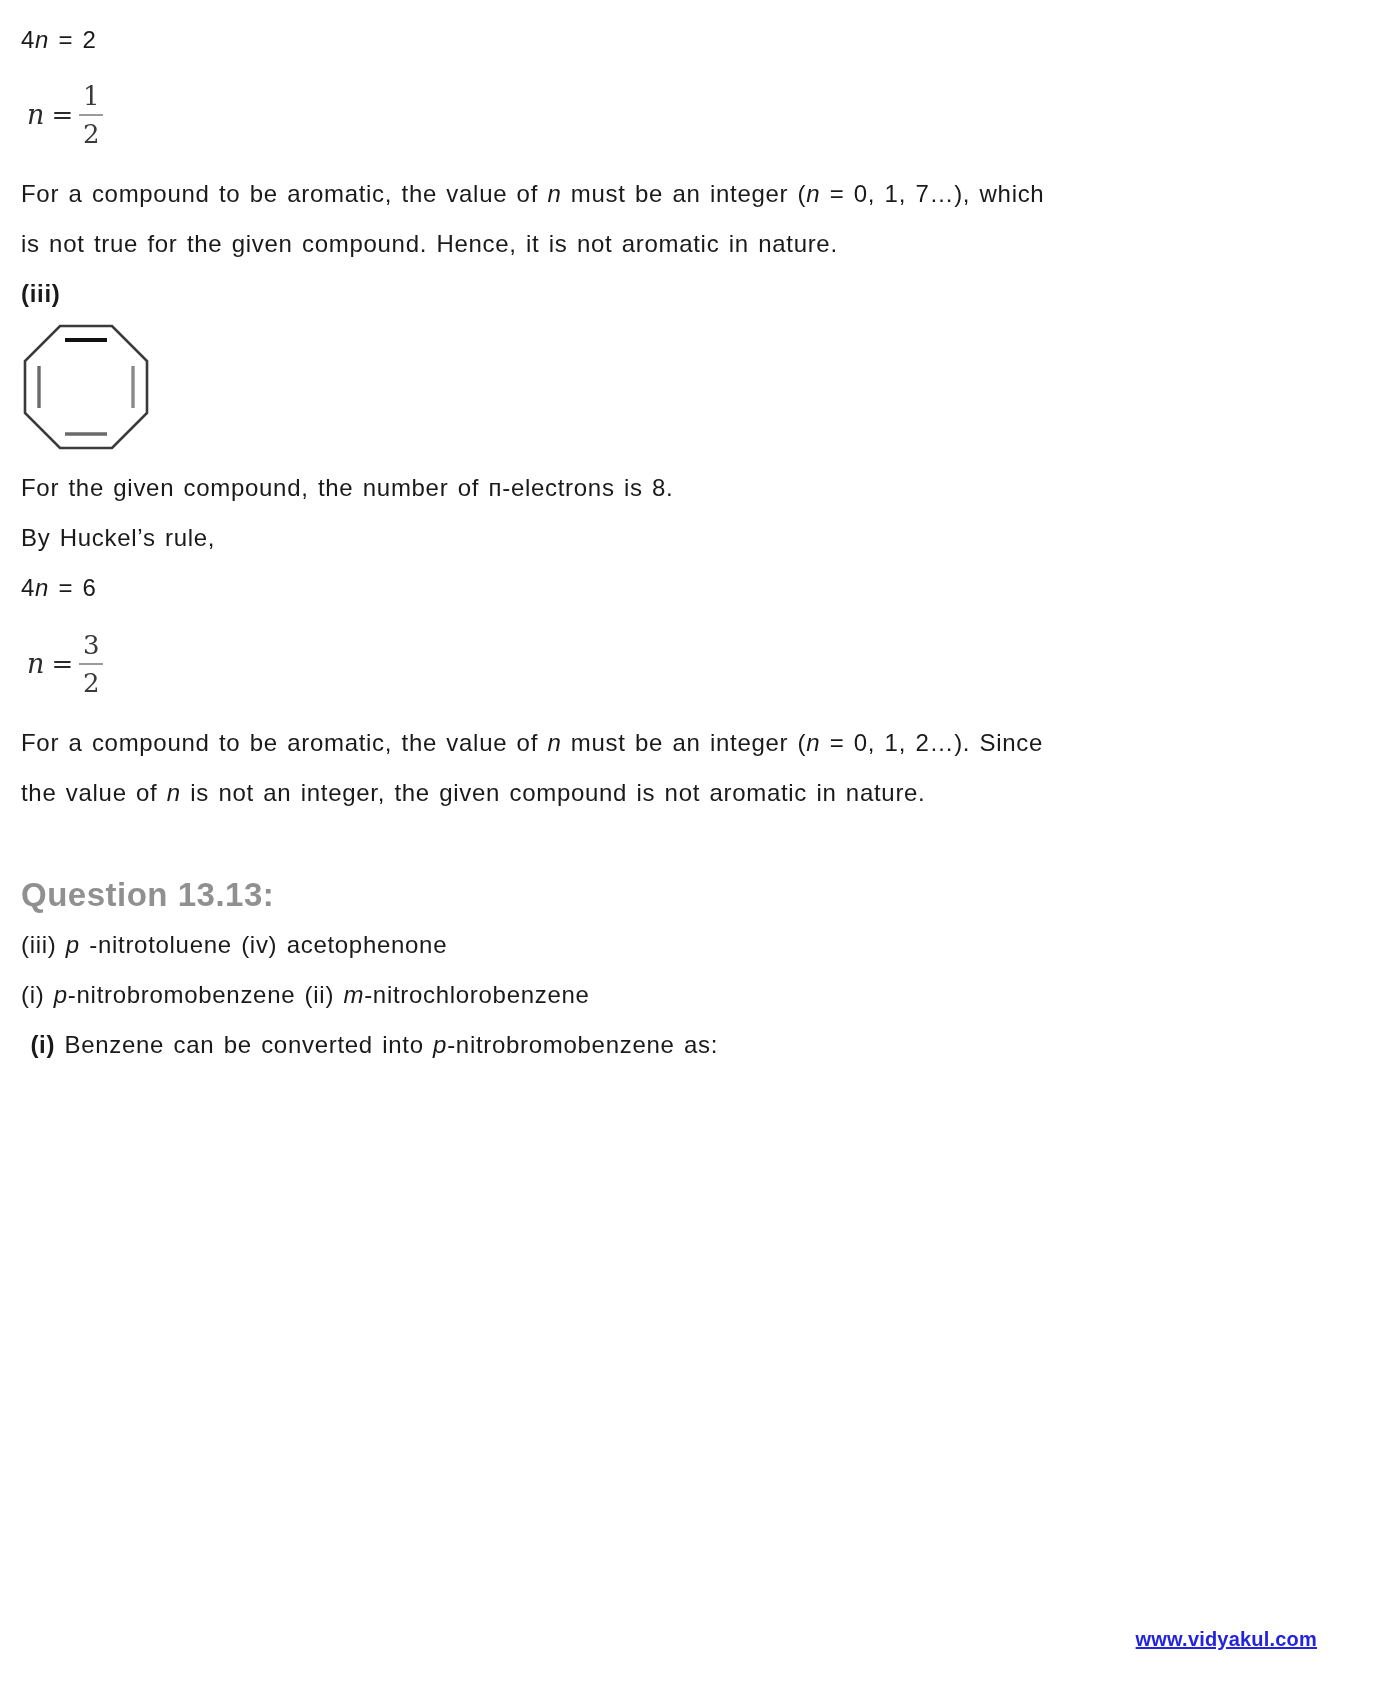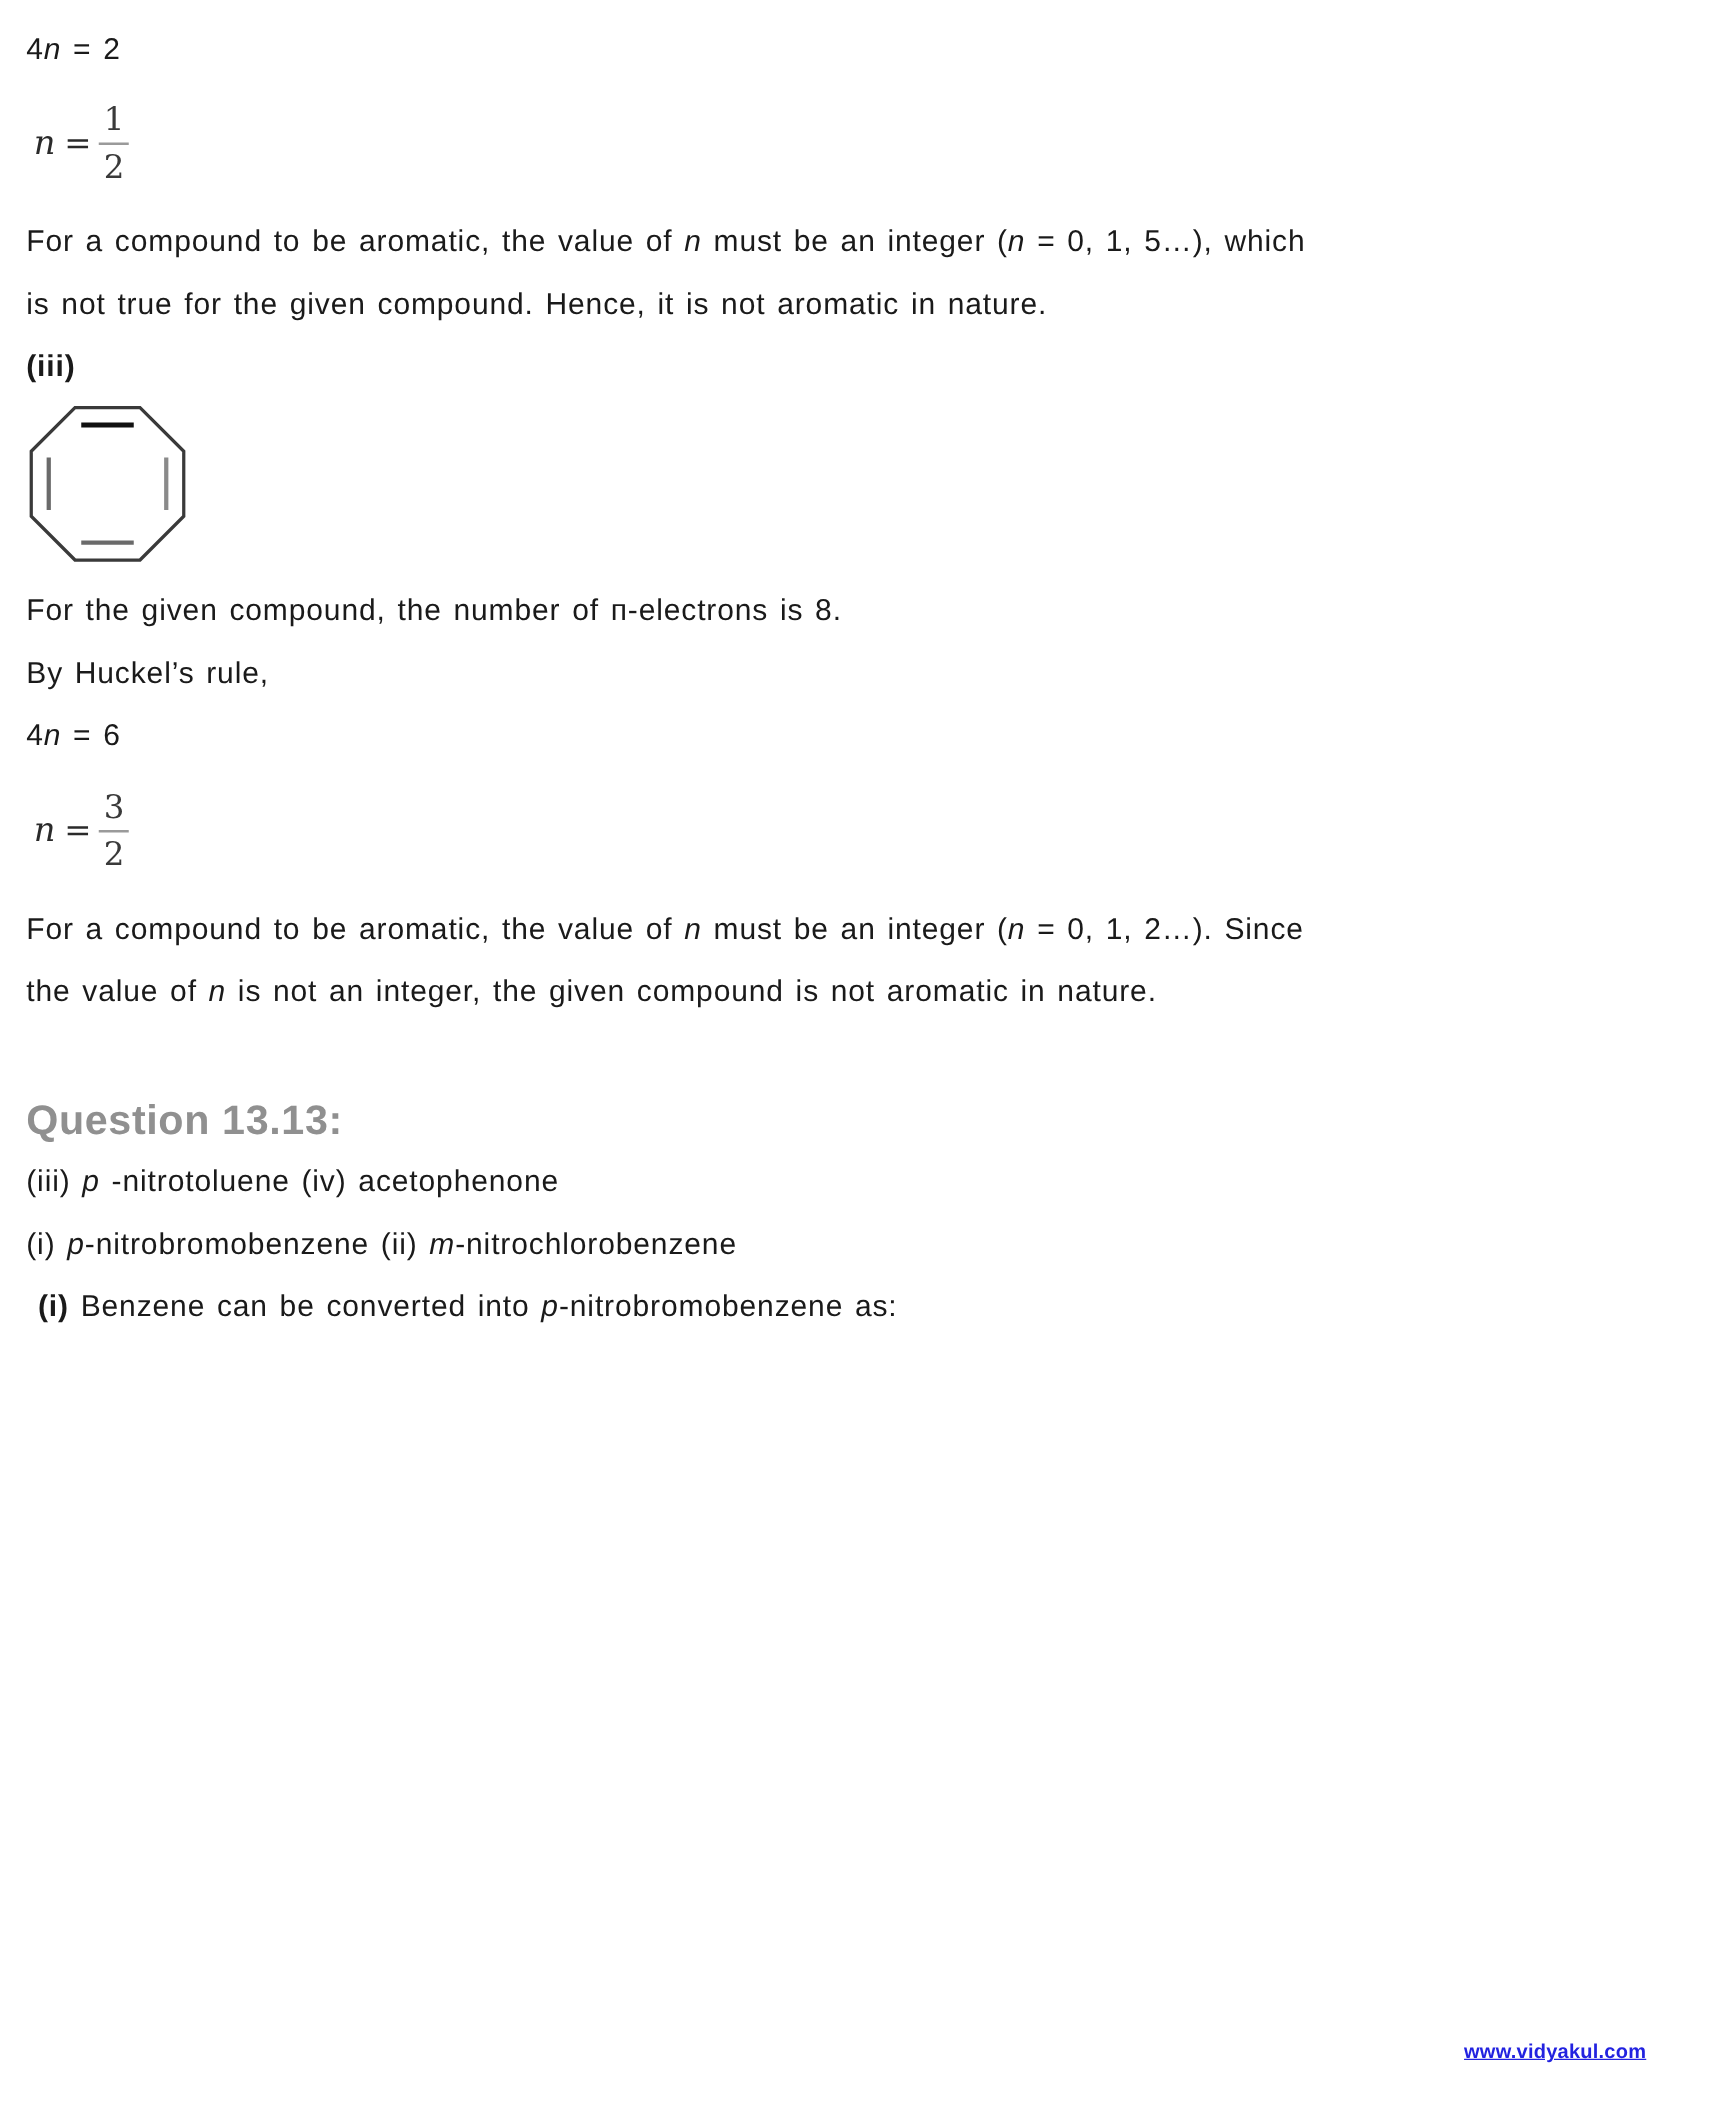--- a/index.html
+++ b/index.html
@@ -59,21 +59,21 @@
     font-size: 33px;
     line-height: 50px;
     font-weight: bold;
     color: #909090;
     letter-spacing: 0.5px;
   }
   .footer-link {
     position: absolute;
     right: 58px;
     bottom: 33px;
-    font-size: 16px;
+    font-size: 20px;
     font-weight: bold;
     color: #2222e0;
     text-decoration: underline;
     letter-spacing: 0.2px;
     cursor: pointer;
     text-align: center;
   }
 </style>
 </head>
 <body>
@@ -86,21 +86,21 @@
     <span class="f-lhs">n</span>
     <span class="f-op">=</span>
     <span class="f-stack">
       <span class="f-num">1</span>
       <span class="f-bar"></span>
       <span class="f-den">2</span>
     </span>
   </div>
 
   <div class="para-1">
-    <div class="line"><span>For a compound to be aromatic, the value of </span><span class="it">n</span><span> must be an integer (</span><span class="it">n</span><span> = 0, 1, 5…), which</span></div>
+    <div class="line"><span>For a compound to be aromatic, the value of </span><span class="it">n</span><span> must be an integer (</span><span class="it">n</span><span> = 0, 1, 7…), which</span></div>
     <div class="line"><span>is not true for the given compound. Hence, it is not aromatic in nature.</span></div>
   </div>
 
   <div class="line bold-line">(iii)</div>
 
   <svg class="structure" viewBox="0 0 126 126" xmlns="http://www.w3.org/2000/svg">
     <polygon points="37,2 89,2 124,37 124,89 89,124 37,124 2,89 2,37" fill="none" stroke="#3a3a3a" stroke-width="2.6"></polygon>
     <line x1="42" y1="16" x2="84" y2="16" stroke="#111111" stroke-width="4"></line>
     <line x1="16" y1="42" x2="16" y2="84" stroke="#6a6a6a" stroke-width="3.4"></line>
     <line x1="110" y1="42" x2="110" y2="84" stroke="#8a8a8a" stroke-width="3.4"></line>

